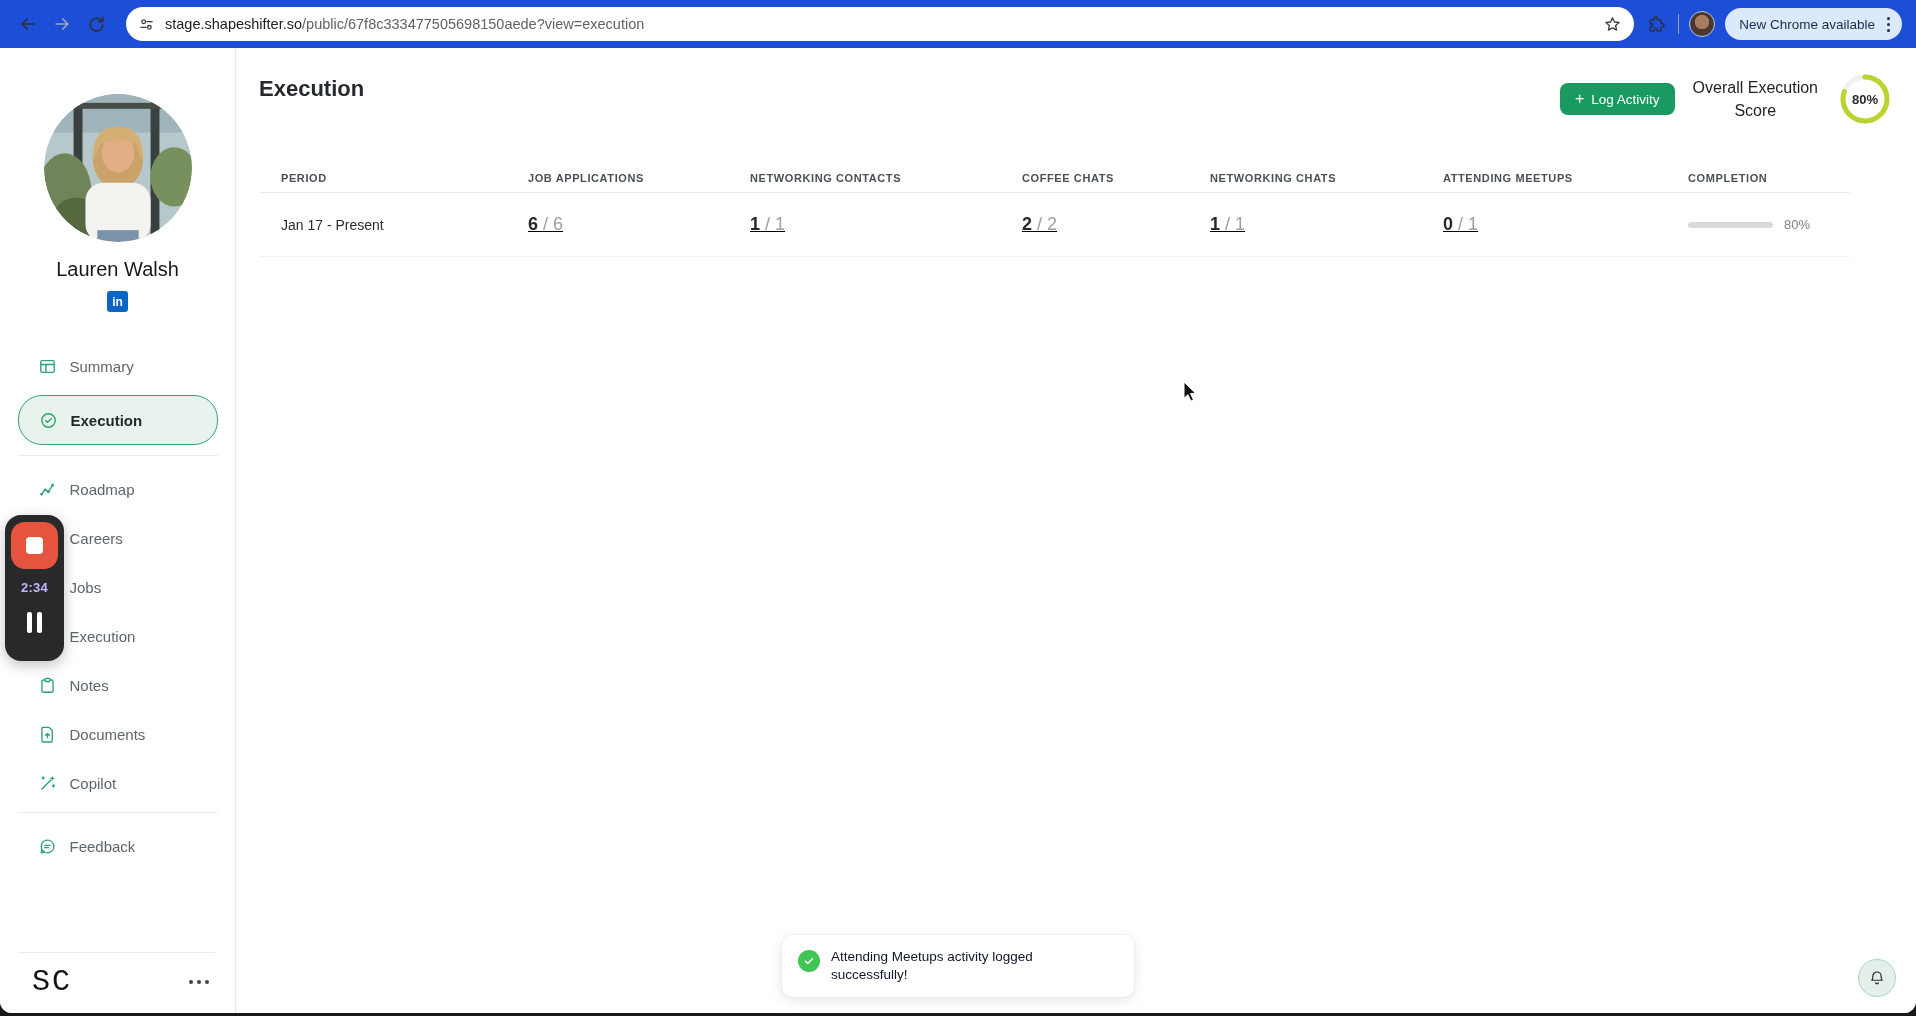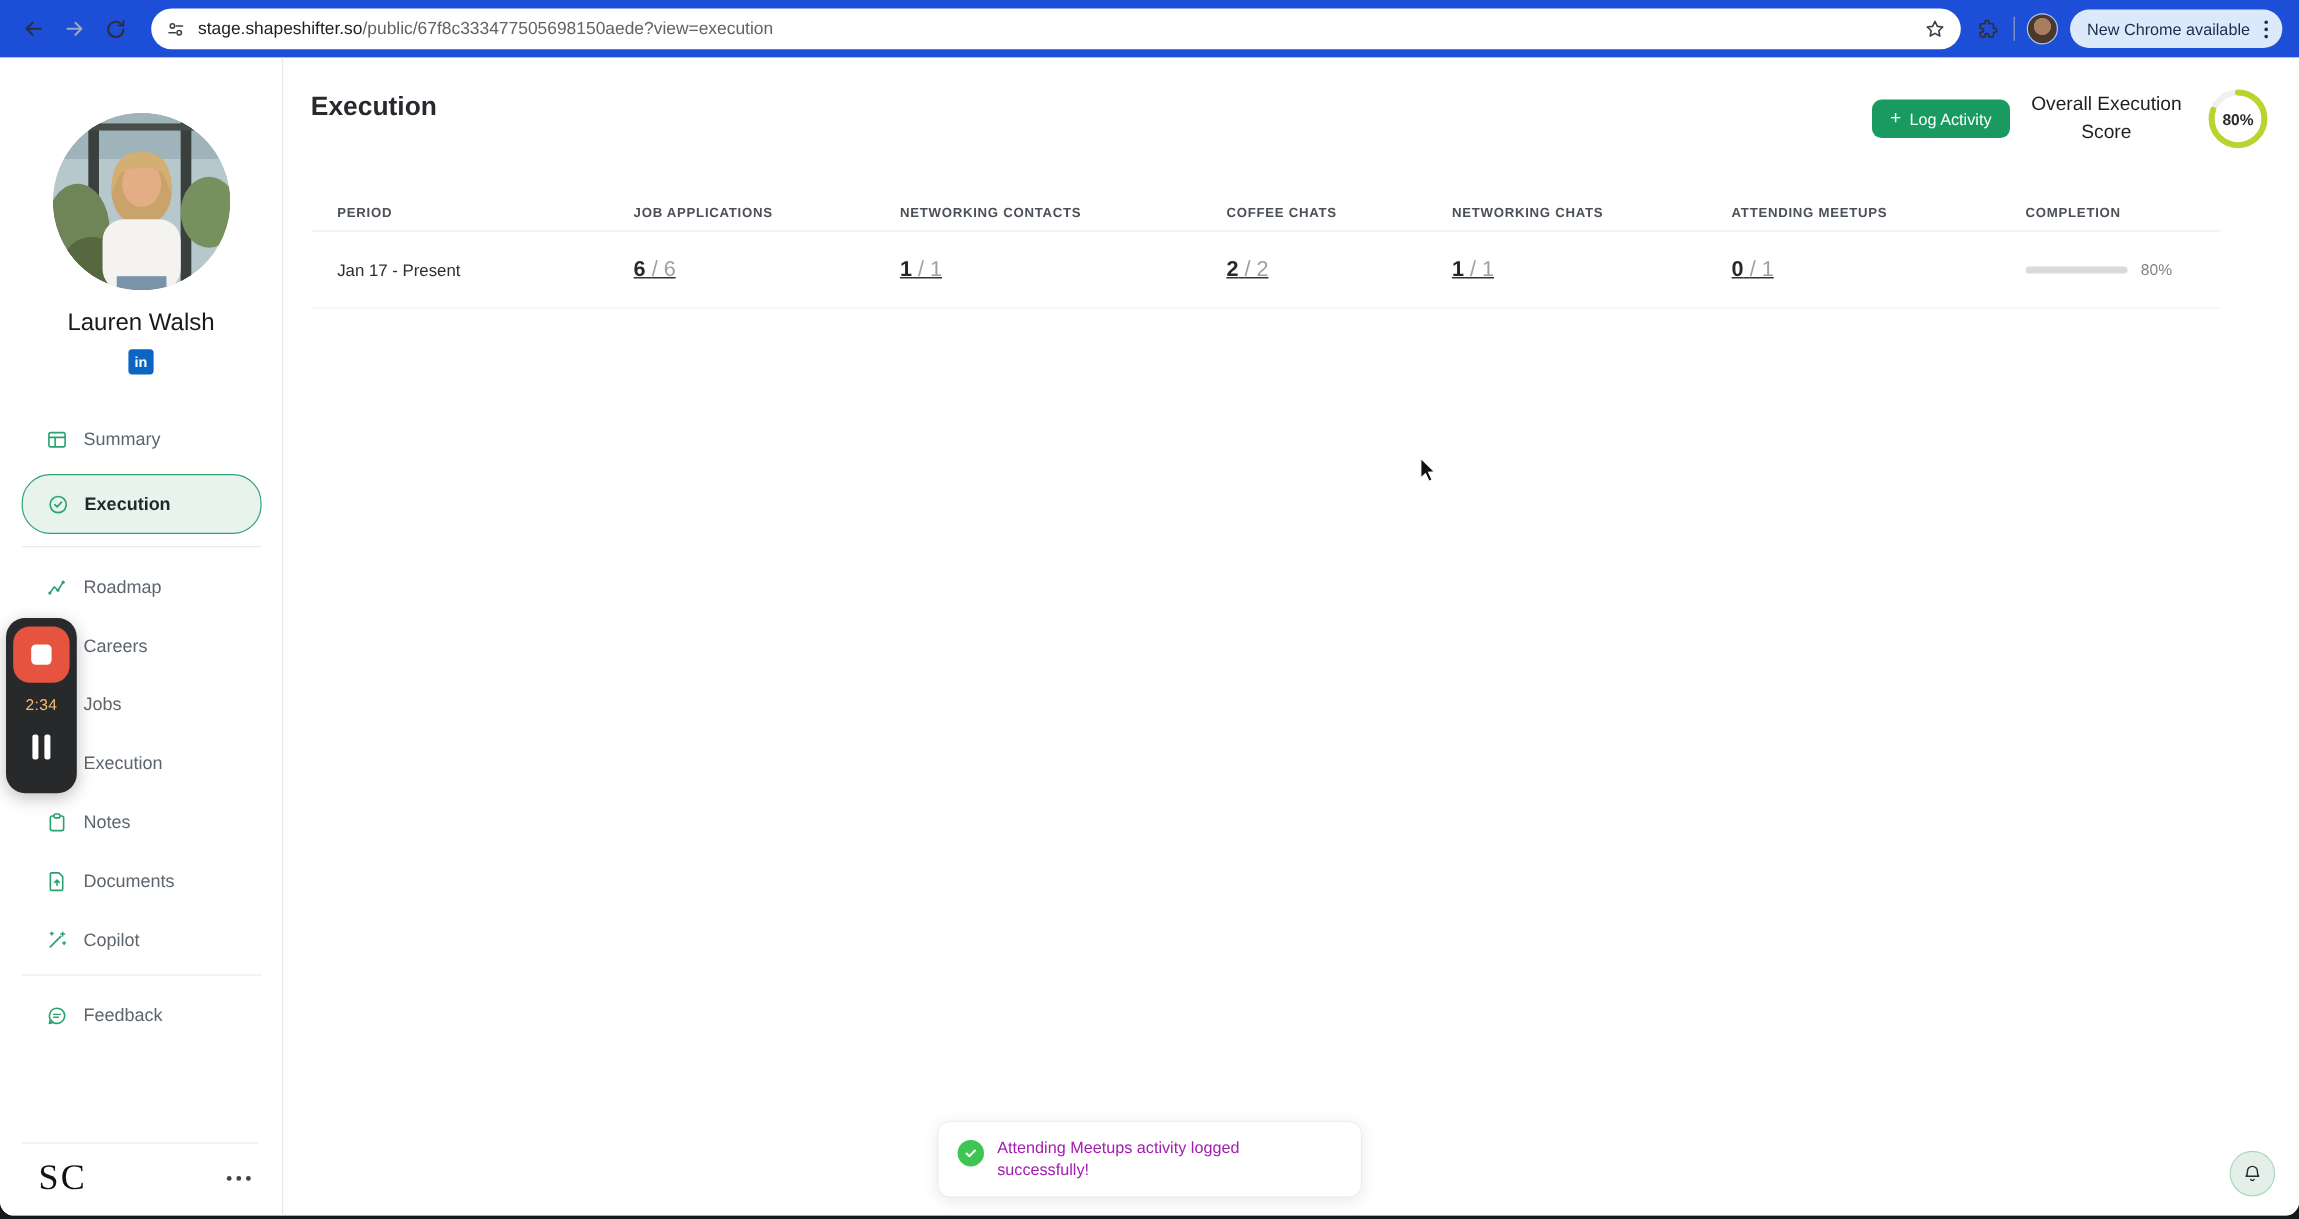--- a/index.html
+++ b/index.html
@@ -29,30 +29,30 @@
   .profile-name { margin-top:16px; font-size:20px; color:#17191b; }
   .linkedin { margin-top:10px; width:21px; height:21px; background:#0a66c2; border-radius:3px; color:#fff; font-size:12px; font-weight:700; display:flex; align-items:center; justify-content:center; }
   .nav { margin-top:34px; width:200px; }
   .nav-item { height:40px; display:flex; align-items:center; gap:13px; padding:0 0 0 20px; margin-bottom:9px; border-radius:24px; cursor:default; }
   .nav-item .nav-label { font-size:15px; color:#5d656d; white-space:nowrap; }
   .nav-item.active { height:50px; background:#e7f3ec; border:1px solid #35a273; margin:4px 0 10px 0; }
   .nav-item.active .nav-label { color:#1f2a26; font-weight:600; }
   .nav-icon { width:19px; height:19px; flex:0 0 auto; display:flex; align-items:center; justify-content:center; }
   .nav-divider { height:1px; background:#ececec; margin:4px 0 13px 0; }
   .sidebar-footer { position:absolute; left:18px; right:20px; bottom:10px; border-top:1px solid #ececec; padding:14px 2px 6px 14px; display:flex; align-items:center; justify-content:space-between; }
-  .logo-sc { font-family:Liberation Serif, serif; font-size:30px; letter-spacing:2px; color:#121212; line-height:1; }
+  .logo-sc { font-family:Liberation Mono, monospace; font-size:30px; letter-spacing:2px; color:#121212; line-height:1; }
   .hdots { display:flex; gap:4px; padding:4px; }
   .hdots i { width:4px; height:4px; border-radius:50%; background:#3f4346; }
 
   
   .recorder { position:absolute; left:5px; top:515px; width:59px; height:146px; background:#27292b; border-radius:16px; z-index:60;
     display:flex; flex-direction:column; align-items:center; box-shadow:0 4px 14px rgba(0,0,0,.25); }
   .stop-btn { margin-top:7px; width:47px; height:47px; background:#e6543f; border-radius:14px; display:flex; align-items:center; justify-content:center; }
   .stop-btn i { width:17px; height:17px; background:#fff; border-radius:4px; }
-  .rec-time { margin-top:11px; color:#fdba74; font-size:13px; font-weight:400; letter-spacing:.3px; }
+  .rec-time { margin-top:11px; color:#c4b5fd; font-size:13px; font-weight:700; letter-spacing:.3px; }
   .pause-btn { margin-top:13px; display:flex; gap:5px; padding:4px; }
   .pause-btn i { width:5px; height:21px; background:#fff; border-radius:2px; }
 
   
   .main { position:relative; flex:1; min-width:0; }
   .main-header { display:flex; justify-content:space-between; align-items:flex-start; padding:22px 22px 0 23px; }
   .page-title { font-size:22px; font-weight:700; color:#26292d; padding-top:6px; }
   .header-right { display:flex; align-items:center; gap:18px; }
   .log-activity-btn { height:32px; background:#189a60; border:none; border-radius:8px; color:#fff; display:flex; align-items:center; gap:7px; padding:0 15px; font-size:13.5px; font-weight:500; font-family:inherit; cursor:pointer; }
   .log-activity-btn .plus { font-size:16px; font-weight:400; line-height:1; }
@@ -71,21 +71,21 @@
   .metric .total { color:#9aa0a6; }
   .completion-cell { display:flex; align-items:center; gap:11px; }
   .cbar { width:85px; height:6px; background:#d8dadb; border-radius:3px; overflow:hidden; }
   .cbar .fill { height:100%; background:#49c12c; border-radius:3px; }
   .cpct { font-size:13px; color:#7d838a; }
 
   
   .toast { position:absolute; left:50%; transform:translateX(-50%); bottom:16px; width:352px; background:#fff; border-radius:10px;
     box-shadow:0 3px 14px rgba(0,0,0,.10), 0 0 0 1px rgba(0,0,0,.03); padding:13px 16px; display:flex; gap:11px; align-items:flex-start; z-index:40; }
   .toast-icon { width:22px; height:22px; border-radius:50%; background:#3fc553; flex:0 0 auto; display:flex; align-items:center; justify-content:center; margin-top:2px; }
-  .toast-msg { font-size:13.5px; color:#a21caf; line-height:1.35; max-width:260px; }
+  .toast-msg { font-size:13.5px; color:#0f172a; line-height:1.35; max-width:260px; }
 
   
   .help-btn { position:absolute; right:20px; bottom:16px; width:38px; height:38px; border-radius:50%; background:#e3efe8; border:1px solid #abd7bf;
     display:flex; align-items:center; justify-content:center; z-index:40; }
 
   
   .cursor { position:absolute; left:1183px; top:381px; z-index:99; }
 </style>
 </head>
 <body>

